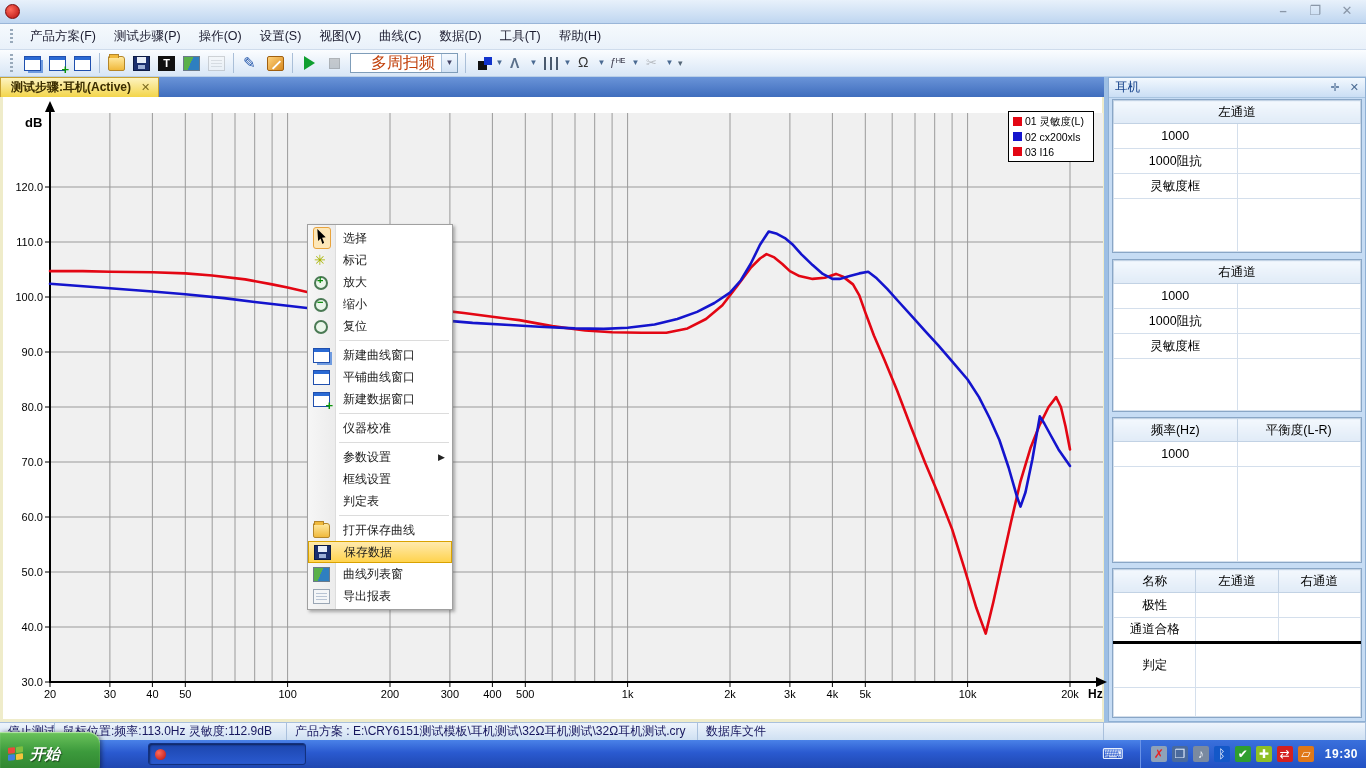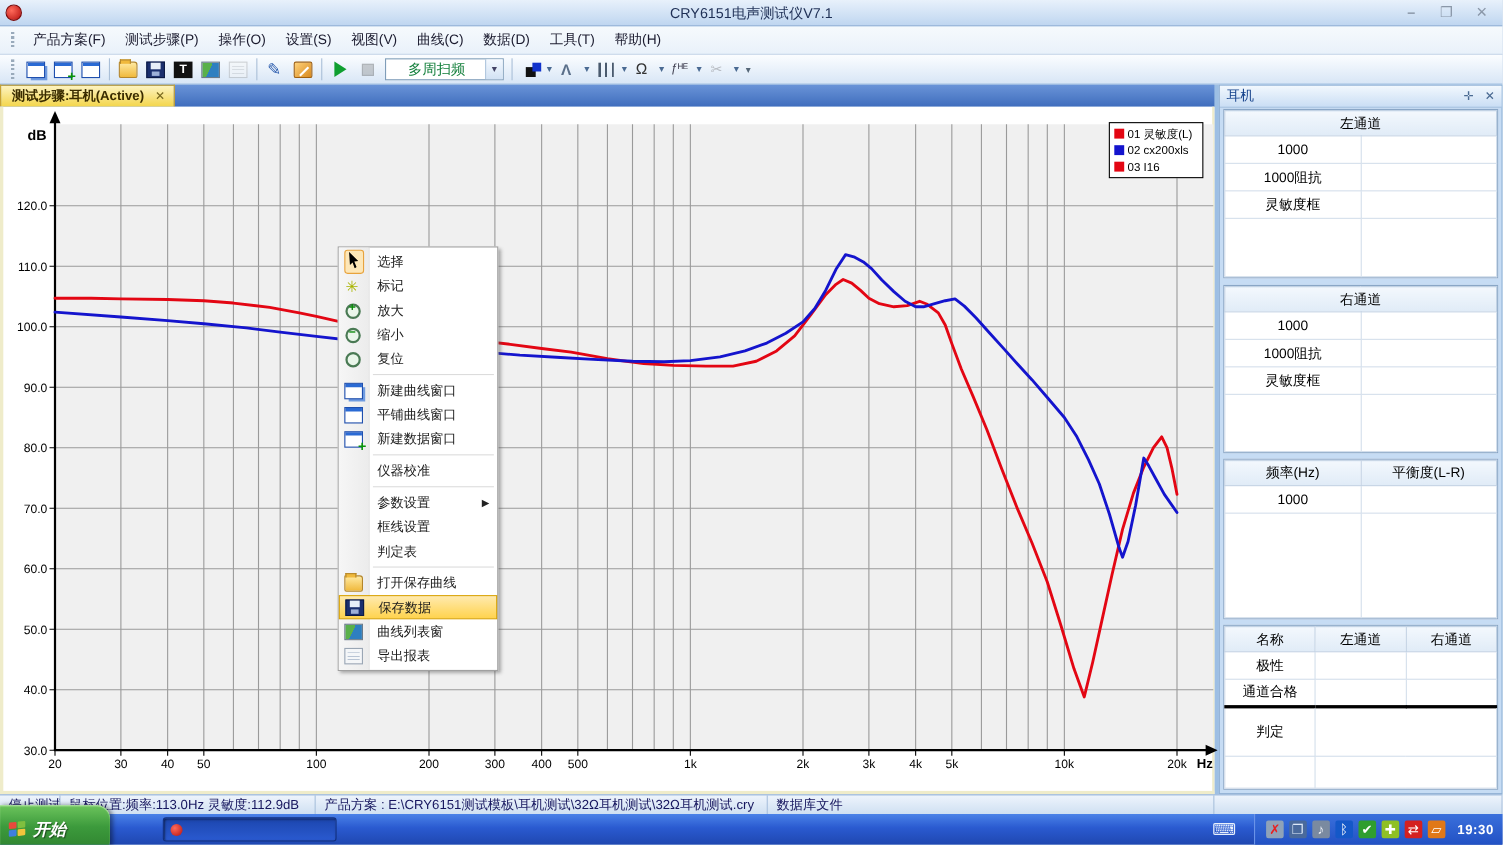--- a/index.html
+++ b/index.html
@@ -35,21 +35,21 @@
   .toolbar::before { content:""; width:3px; height:18px; margin-right:7px;
     background:repeating-linear-gradient(#9ab 0 2px, transparent 2px 4px); }
   .tb-btn { width:23px; height:22px; margin:0 1px; display:flex; align-items:center;
     justify-content:center; border-radius:2px; position:relative; }
   .tb-sep { width:1px; height:20px; background:#aabfd8; margin:0 4px; }
   .tb-dd { width:9px; height:22px; color:#4a6a92; font-size:8px; line-height:22px;
     text-align:center; }
   .disabled { opacity:.45; filter:grayscale(.8); }
   .combo { width:108px; height:20px; background:#fff; border:1px solid #7f9db9;
     margin:0 3px; display:flex; align-items:center; }
-  .combo-text { flex:1; padding-left:20px; font-size:13px; color:#15803d; }
+  .combo-text { flex:1; padding-left:20px; font-size:16px; color:#c2410c; }
   .combo-arrow { width:16px; height:18px; background:linear-gradient(#f4f9ff,#d2e2f4);
     border-left:1px solid #aac2dc; color:#446; font-size:8px; text-align:center;
     line-height:18px; }
   .tb-overflow { margin-left:4px; color:#567; font-size:9px; }
 
   
   .ic { width:17px; height:15px; position:relative; display:inline-block; }
   .icon-cascade-windows-icon, .icon-add-window-icon, .icon-tile-windows-icon,
   .icon-new-curve-window-icon, .icon-new-data-window-icon, .icon-tile-curve-window-icon {
     border:1px solid #1f4fae; background:linear-gradient(#fff 0 10px,#fff);
@@ -201,21 +201,20 @@
     font-size:12px; border-radius:2px; }
   .clock { color:#fff; font-size:12px; margin-left:6px; letter-spacing:.5px;font-weight:bold; }
 </style>
 </head>
 <body>
 
 <div id="stage">
 
   <div class="titlebar">
     <div class="app-icon"></div>
-    <div class="title-text">CRY6151电声测试仪V7.1</div>
     <div class="win-controls">
       <div class="win-btn">–</div>
       <div class="win-btn">❐</div>
       <div class="win-btn">✕</div>
     </div>
   </div>
 
   <div class="menubar">
       <div class="menu-item">产品方案(F)</div>
       <div class="menu-item">测试步骤(P)</div>

